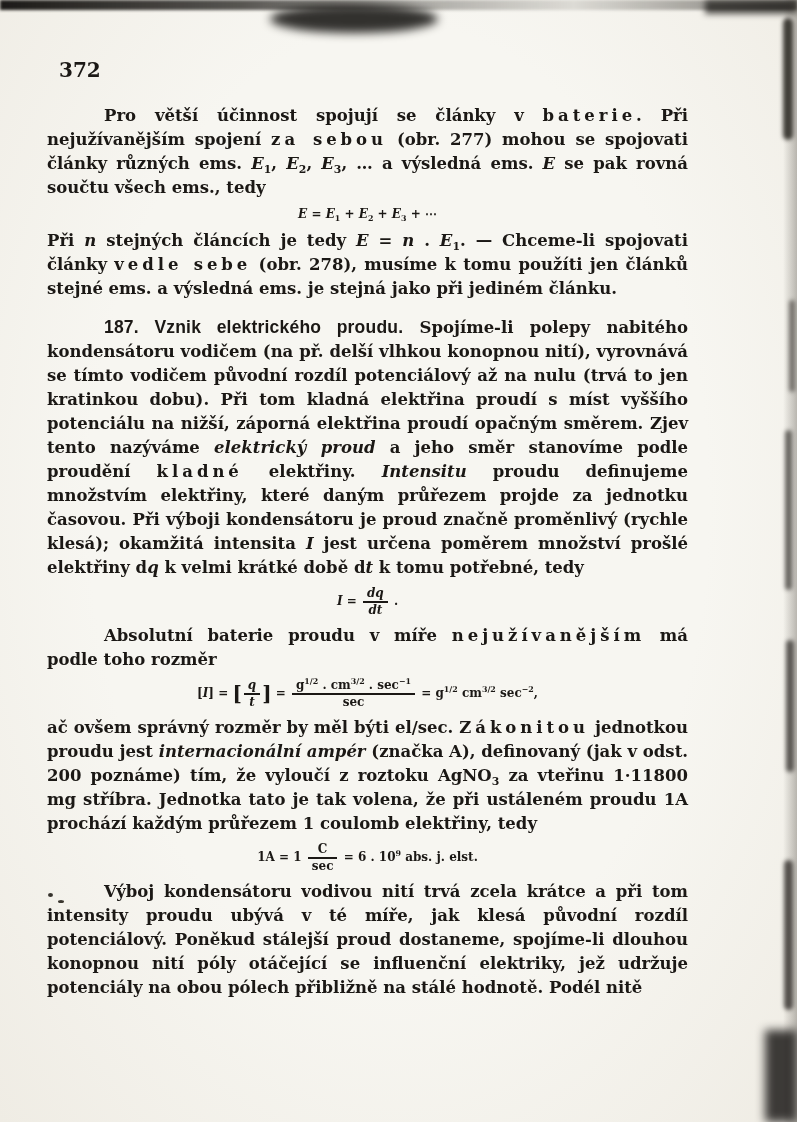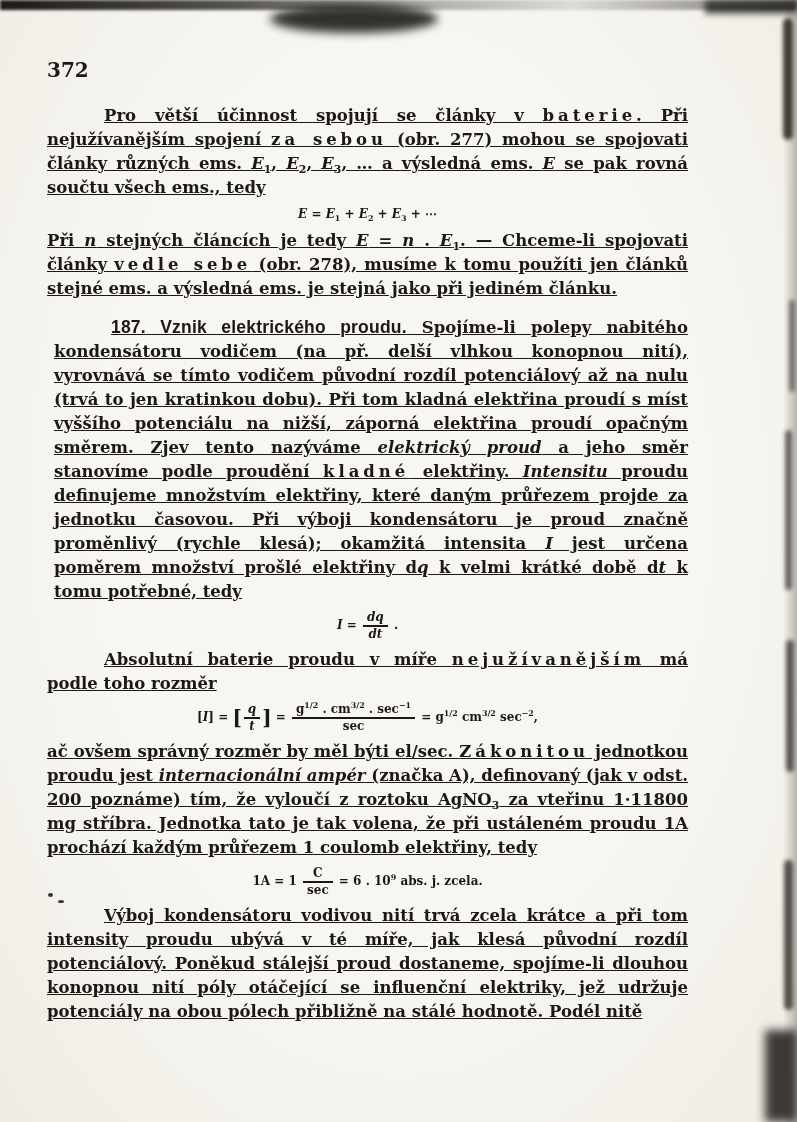--- a/index.html
+++ b/index.html
@@ -6,29 +6,28 @@
   .page{
     position:relative;
     width:797px;height:1122px;
     margin:0 auto;
     overflow:hidden;
     background:radial-gradient(ellipse at 50% 45%, #f7f6f1 55%, #efece4 100%);
     font-family:"DejaVu Serif","Liberation Serif",serif;
     color:#1b1815;
   }
   .text-block{position:absolute;left:47px;top:58px;width:641px;}
-  .page-number{font-size:20px;font-weight:bold;margin:0 0 22px 0;}
+  .page-number{font-size:20px;font-weight:bold;margin:0 0 22px 12px;}
   .para{
     font-size:16.5px;line-height:24px;
     text-align:justify;font-weight:bold;
     margin:0;
-    text-decoration:underline;
   }
   .para.indent{text-indent:57px;}
-  .para.gap{margin-top:14px;margin-left:7px;}
+  .para.gap{margin-top:14px;}
   .equation{
     text-align:center;font-weight:bold;
     font-size:12px;line-height:1.25;
     margin:7px 0;
   }
   .i{font-style:italic;}
   .sp{letter-spacing:.24em;}
   .h{font-family:"Liberation Sans","DejaVu Sans",sans-serif;font-size:17.5px;letter-spacing:.2px;}
   sub,sup{font-size:66%;line-height:0;}
   .frac{display:inline-block;vertical-align:middle;line-height:1.08;margin:0 2px;}
@@ -74,17 +73,17 @@
     <div class="page-number">372</div>
     <div>
         <div class="para indent"><span>Pro větší účinnost spojují se články v </span><span class="sp">baterie</span><span>. Při nejužívanějším spojení </span><span class="sp">za sebou</span><span> (obr. 277) mohou se spojovati články různých ems. </span><span class="i">E</span><sub>1</sub><span>, </span><span class="i">E</span><sub>2</sub><span>, </span><span class="i">E</span><sub>3</sub><span>, … a výsledná ems. </span><span class="i">E</span><span> se pak rovná součtu všech ems., tedy</span></div>
         <div class="equation"><span class="i">E</span><span> = </span><span class="i">E</span><sub>1</sub><span> + </span><span class="i">E</span><sub>2</sub><span> + </span><span class="i">E</span><sub>3</sub><span> + ⋯</span></div>
         <div class="para"><span>Při </span><span class="i">n</span><span> stejných článcích je tedy </span><span class="i">E</span><span> = </span><span class="i">n</span><span> . </span><span class="i">E</span><sub>1</sub><span>. — Chceme-li spojovati články </span><span class="sp">vedle sebe</span><span> (obr. 278), musíme k tomu použíti jen článků stejné ems. a výsledná ems. je stejná jako při jediném článku.</span></div>
         <div class="para indent gap"><span class="h">187. Vznik elektrického proudu.</span><span> Spojíme-li polepy nabitého kondensátoru vodičem (na př. delší vlhkou konopnou nití), vyrovnává se tímto vodičem původní rozdíl potenciálový až na nulu (trvá to jen kratinkou dobu). Při tom kladná elektřina proudí s míst vyššího potenciálu na nižší, záporná elektřina proudí opačným směrem. Zjev tento nazýváme </span><span class="i">elektrický proud</span><span> a jeho směr stanovíme podle proudění </span><span class="sp">kladné</span><span> elektřiny. </span><span class="i">Intensitu</span><span> proudu definujeme množstvím elektřiny, které daným průřezem projde za jednotku časovou. Při výboji kondensátoru je proud značně proměnlivý (rychle klesá); okamžitá intensita </span><span class="i">I</span><span> jest určena poměrem množství prošlé elektřiny d</span><span class="i">q</span><span> k velmi krátké době d</span><span class="i">t</span><span> k tomu potřebné, tedy</span></div>
         <div class="equation"><span class="i">I</span><span> = </span><span class="frac"><span class="num"><span class="i">dq</span></span><span class="den"><span class="i">dt</span></span></span><span> .</span></div>
         <div class="para indent"><span>Absolutní baterie proudu v míře </span><span class="sp">nejužívanějším</span><span> má podle toho rozměr</span></div>
         <div class="equation"><span>[</span><span class="i">I</span><span>] = </span><span class="big">[</span><span class="frac"><span class="num"><span class="i">q</span></span><span class="den"><span class="i">t</span></span></span><span class="big">]</span><span> = </span><span class="frac"><span class="num"><span>g</span><sup>1/2</sup><span> . cm</span><sup>3/2</sup><span> . sec</span><sup>−1</sup></span><span class="den"><span>sec</span></span></span><span> = g</span><sup>1/2</sup><span> cm</span><sup>3/2</sup><span> sec</span><sup>−2</sup><span>,</span></div>
         <div class="para"><span>ač ovšem správný rozměr by měl býti el/sec. </span><span class="sp">Zákonitou</span><span> jednotkou proudu jest </span><span class="i">internacionální ampér</span><span> (značka A), definovaný (jak v odst. 200 poznáme) tím, že vyloučí z roztoku AgNO</span><sub>3</sub><span> za vteřinu 1·11800 mg stříbra. Jednotka tato je tak volena, že při ustáleném proudu 1A prochází každým průřezem 1 coulomb elektřiny, tedy</span></div>
-        <div class="equation"><span>1A = 1 </span><span class="frac"><span class="num"><span>C</span></span><span class="den"><span>sec</span></span></span><span> = 6 . 10</span><sup>9</sup><span> abs. j. zcela.</span></div>
+        <div class="equation"><span>1A = 1 </span><span class="frac"><span class="num"><span>C</span></span><span class="den"><span>sec</span></span></span><span> = 6 . 10</span><sup>9</sup><span> abs. j. elst.</span></div>
         <div class="para indent"><span>Výboj kondensátoru vodivou nití trvá zcela krátce a při tom intensity proudu ubývá v té míře, jak klesá původní rozdíl potenciálový. Poněkud stálejší proud dostaneme, spojíme-li dlouhou konopnou nití póly otáčející se influenční elektriky, jež udržuje potenciály na obou pólech přibližně na stálé hodnotě. Podél nitě</span></div>
       </div>
   </div>
 </div>
 
 </body></html>

